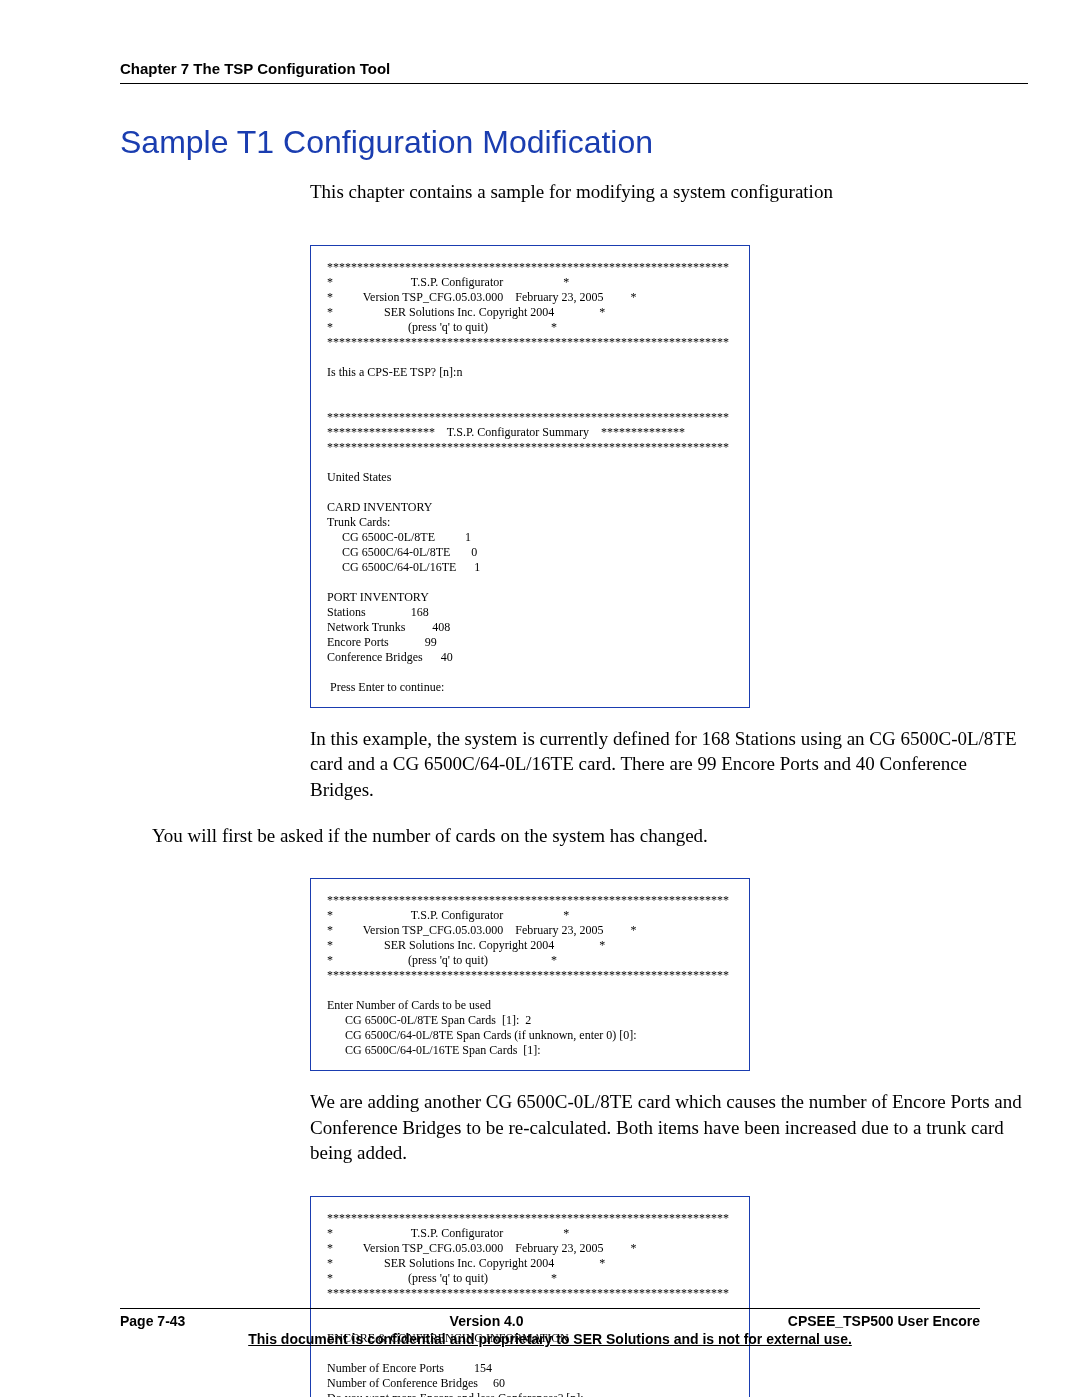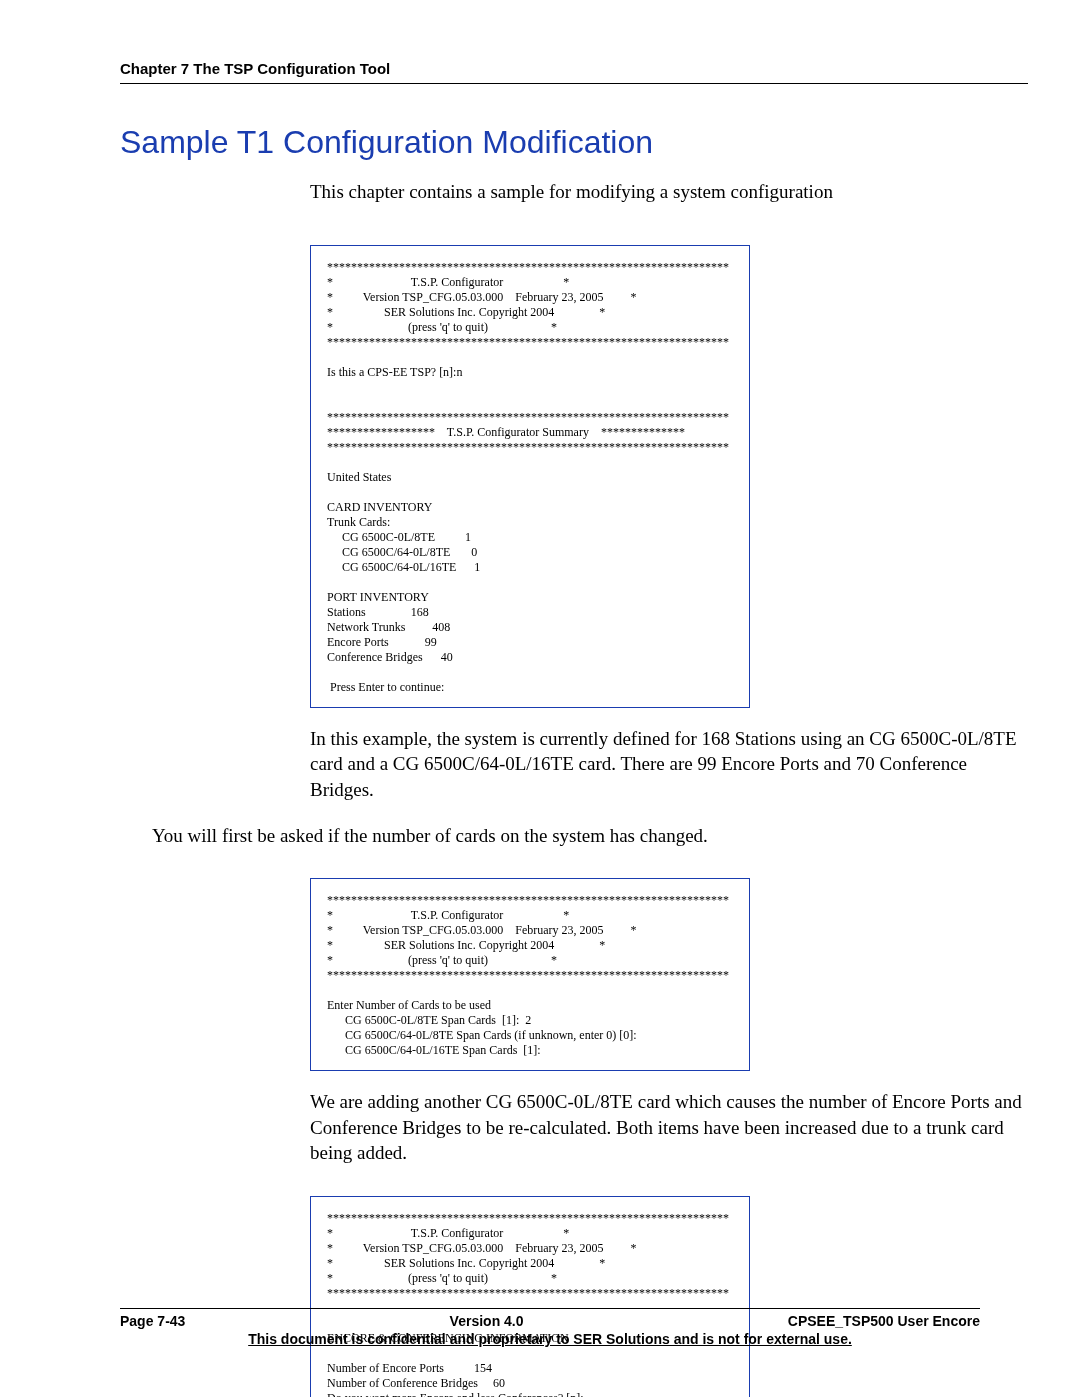--- a/index.html
+++ b/index.html
@@ -104,21 +104,21 @@
      CG 6500C/64-0L/16TE      1
 
 PORT INVENTORY
 Stations               168
 Network Trunks         408
 Encore Ports            99
 Conference Bridges      40
 
  Press Enter to continue:</div>
 
-  <div class="body-text">In this example, the system is currently defined for 168 Stations using an CG 6500C-0L/8TE card and a CG 6500C/64-0L/16TE card. There are 99 Encore Ports and 70 Conference Bridges.</div>
+  <div class="body-text">In this example, the system is currently defined for 168 Stations using an CG 6500C-0L/8TE card and a CG 6500C/64-0L/16TE card. There are 99 Encore Ports and 40 Conference Bridges.</div>
 
   <div class="body-text" style="margin-top:18px;margin-left:32px;">You will first be asked if the number of cards on the system has changed.</div>
 
   <div class="screenshot" style="margin-top:30px;">*******************************************************************
 *                          T.S.P. Configurator                    *
 *          Version TSP_CFG.05.03.000    February 23, 2005         *
 *                 SER Solutions Inc. Copyright 2004               *
 *                         (press 'q' to quit)                     *
 *******************************************************************
 

